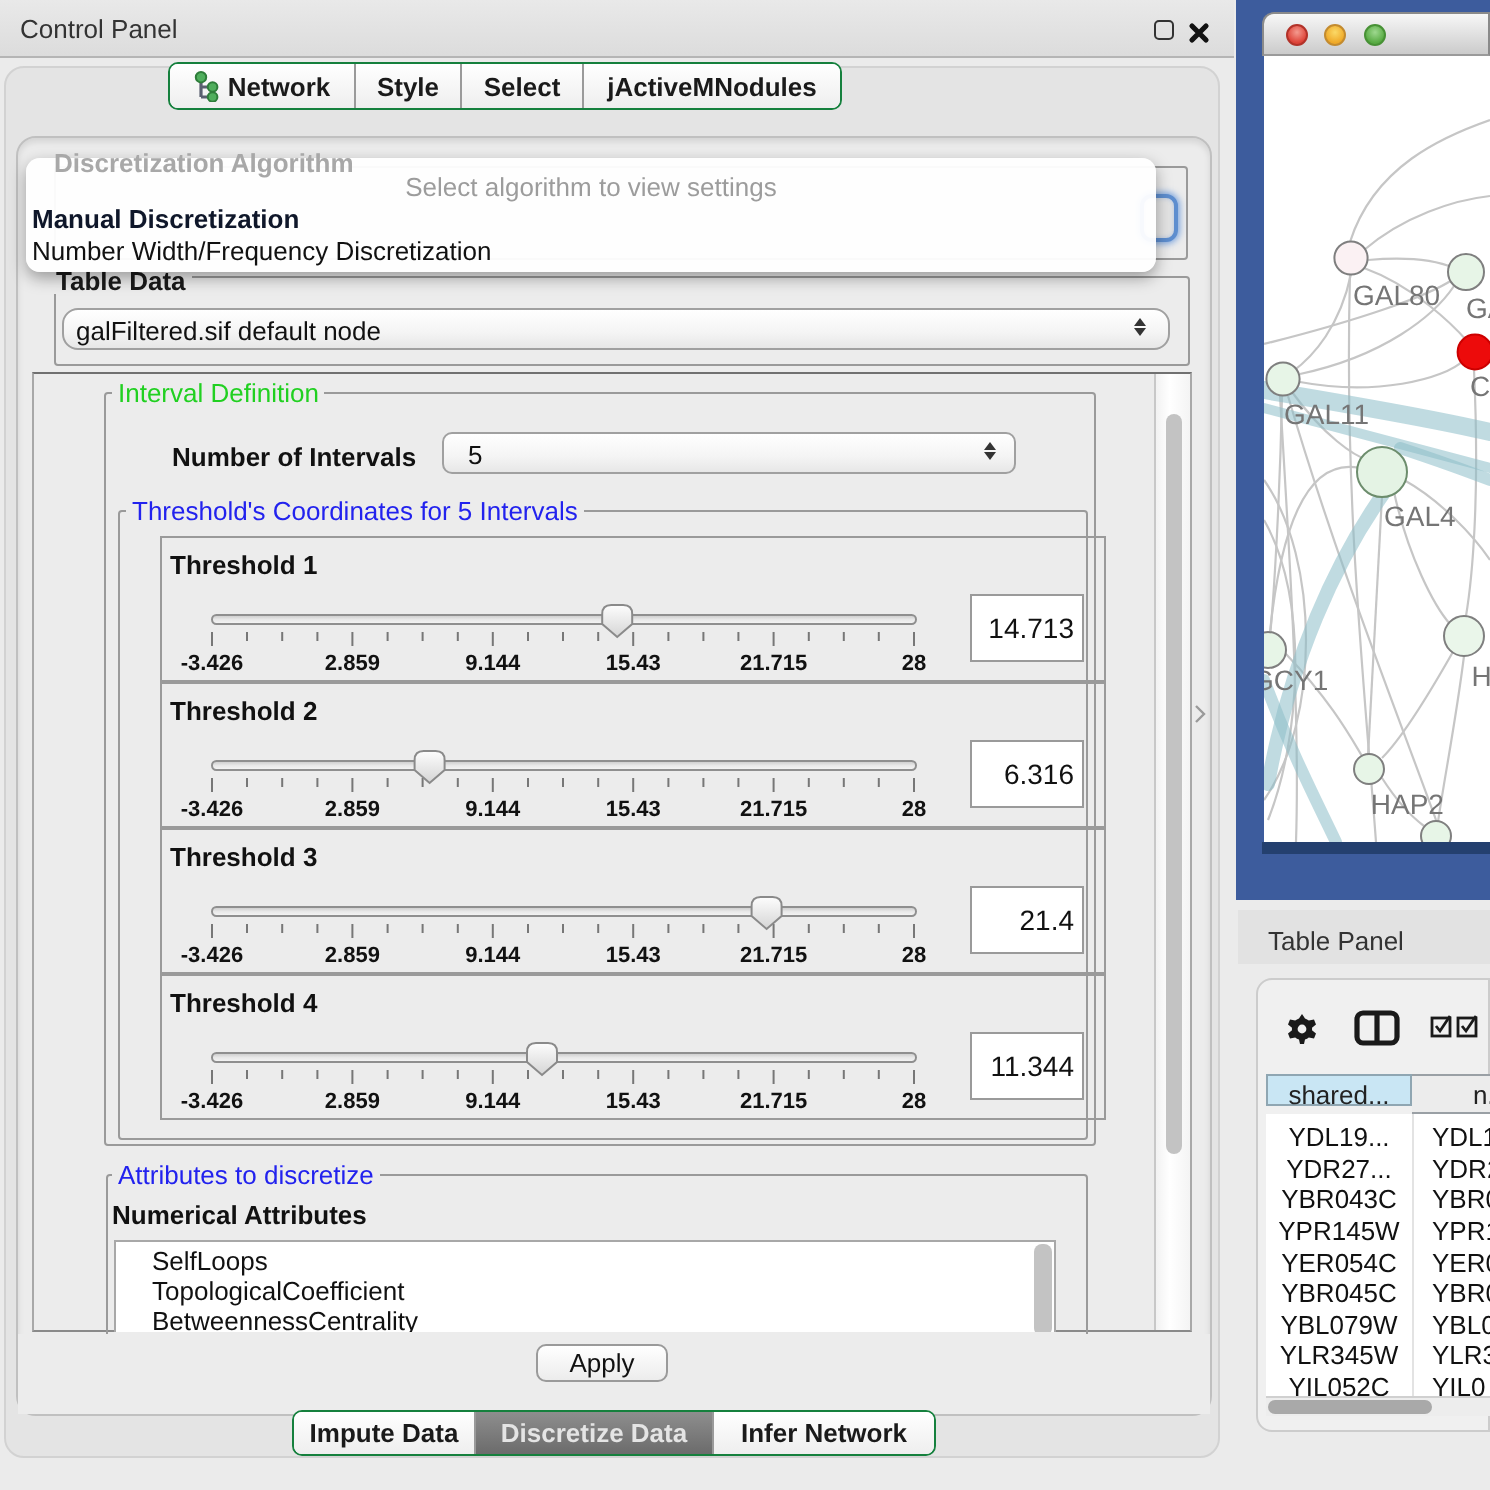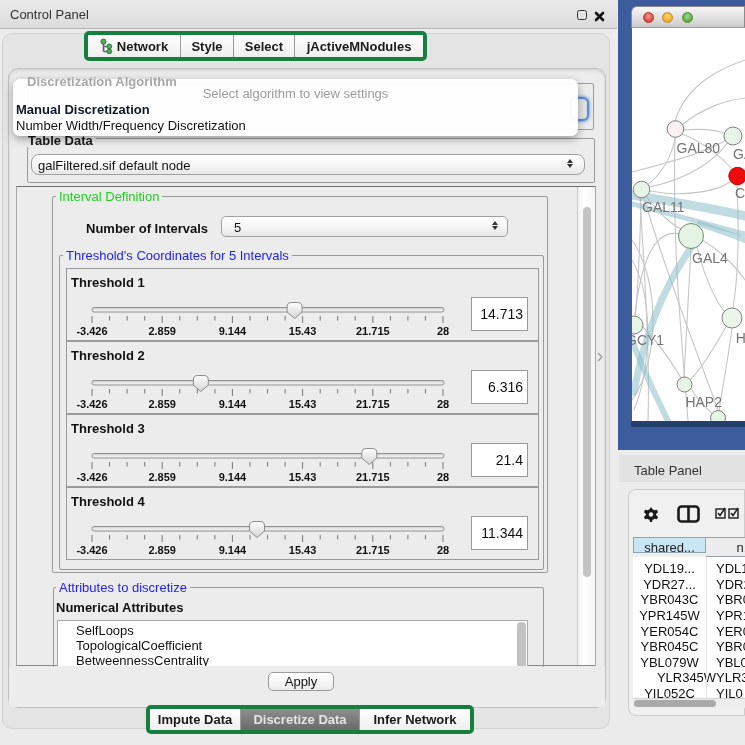--- a/index.html
+++ b/index.html
@@ -7,25 +7,25 @@
 .abs{position:absolute;}
 .fsb{position:absolute;border:1px solid #9a9a9a;border-radius:2px;}
 .fst{position:absolute;font-size:13px;line-height:13px;padding:0 3px;background:#ececec;white-space:nowrap;}
 .fstb{font-weight:bold;}
 .combo{position:absolute;border:1px solid #a0a0a0;border-radius:8px;background:linear-gradient(#ffffff,#f4f4f4 60%,#e7e7e7);font-size:13px;color:#111;}
 .combo .tx{position:absolute;left:6px;top:3px;white-space:nowrap;}
 .step{position:absolute;right:6px;top:3px;width:9px;}
 .up,.dn{width:0;height:0;border-left:3.5px solid transparent;border-right:3.5px solid transparent;margin:1.5px 0;}
 .up{border-bottom:4px solid #333;}
 .dn{border-top:4px solid #333;}
-.seg{position:absolute;display:flex;border:4px solid #15803d;border-radius:5px;background:#fff;overflow:hidden;font-size:13px;font-weight:bold;color:#1a1a1a;}
+.seg{position:absolute;display:flex;border:1px solid #15803d;border-radius:5px;background:#fff;overflow:hidden;font-size:13px;font-weight:bold;color:#1a1a1a;}
 .seg div{display:flex;align-items:center;justify-content:center;border-right:1px solid #9a9a9a;background:linear-gradient(#ffffff,#eeeeee);}
 .seg div:last-child{border-right:none;}
 .seg div.dark{background:linear-gradient(#8e8e8e,#6b6b6b);color:#e4e4e4;}
-.thp{position:absolute;left:66px;width:473px;height:73px;border:1px solid #9a9a9a;box-sizing:border-box;}
+.thp{position:absolute;left:80px;width:473px;height:73px;border:1px solid #9a9a9a;box-sizing:border-box;}
 .tht{position:absolute;left:4px;top:6px;font-size:13px;font-weight:bold;color:#111;}
 .vbox{position:absolute;left:404px;top:28px;width:57px;height:34px;border:1px solid #9a9a9a;background:#fff;box-sizing:border-box;font-size:14px;color:#111;text-align:right;line-height:32px;padding-right:4px;}
 </style>
 </head>
 <body>
 <div id="root">
 
 <div class="abs" style="left:0;top:0;width:617px;height:29px;background:linear-gradient(#e9e9e9,#dcdcdc);border-bottom:1px solid #b5b5b5;box-sizing:border-box;">
   <div class="abs" style="left:10px;top:7px;font-size:13px;color:#333;">Control Panel</div>
   <div class="abs" style="left:577px;top:10px;width:10px;height:10px;border:1.8px solid #333;border-radius:2.5px;box-sizing:border-box;"></div>
@@ -418,21 +418,21 @@
 <div class="abs" style="left:0;top:35.3px;width:73px;text-align:center;">YBR043C</div>
 <div class="abs" style="left:83px;top:35.3px;">YBR0</div>
 <div class="abs" style="left:0;top:50.9px;width:73px;text-align:center;">YPR145W</div>
 <div class="abs" style="left:83px;top:50.9px;">YPR1</div>
 <div class="abs" style="left:0;top:66.5px;width:73px;text-align:center;">YER054C</div>
 <div class="abs" style="left:83px;top:66.5px;">YER0</div>
 <div class="abs" style="left:0;top:82.0px;width:73px;text-align:center;">YBR045C</div>
 <div class="abs" style="left:83px;top:82.0px;">YBR0</div>
 <div class="abs" style="left:0;top:97.6px;width:73px;text-align:center;">YBL079W</div>
 <div class="abs" style="left:83px;top:97.6px;">YBL0</div>
-<div class="abs" style="left:17px;top:113.2px;width:73px;text-align:center;">YLR345W</div>
+<div class="abs" style="left:0;top:113.2px;width:73px;text-align:center;">YLR345W</div>
 <div class="abs" style="left:83px;top:113.2px;">YLR3</div>
 <div class="abs" style="left:0;top:128.8px;width:73px;text-align:center;">YIL052C</div>
 <div class="abs" style="left:83px;top:128.8px;">YIL0</div>
 <div class="abs" style="left:73px;top:0;width:1px;height:141px;background:#e3e3e3;"></div>
 </div>
 <div class="abs" style="left:633px;top:698px;width:112px;height:10px;background:#ededed;border-top:1px solid #d0d0d0;box-sizing:border-box;">
   <div class="abs" style="left:1px;top:1px;width:82px;height:7px;background:#a9a9a9;border-radius:3.5px;"></div>
 </div>
 
 </div>

